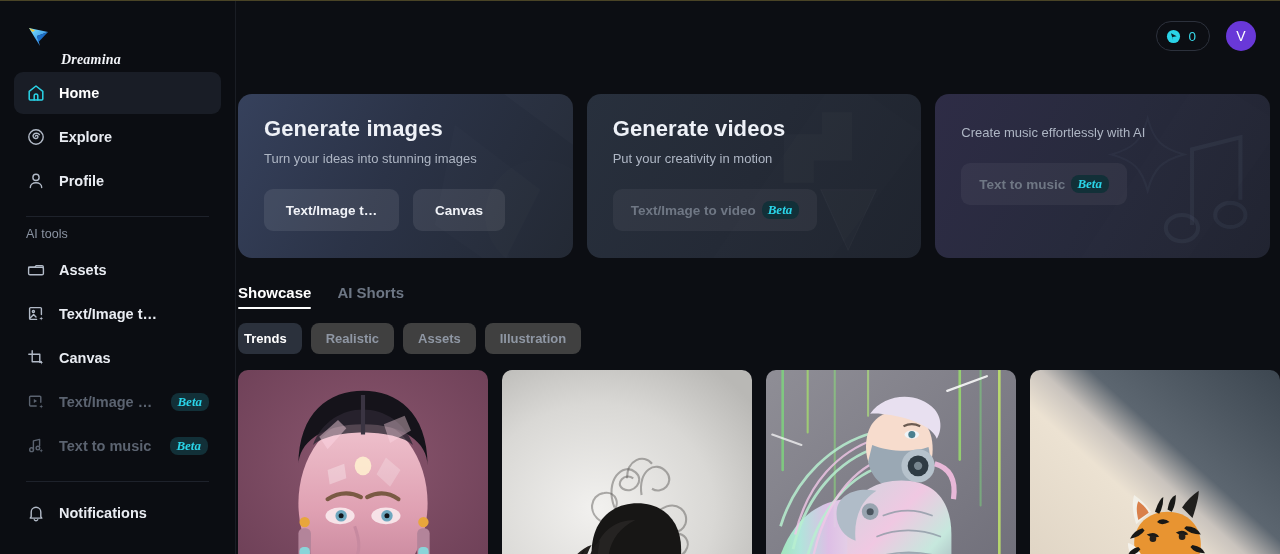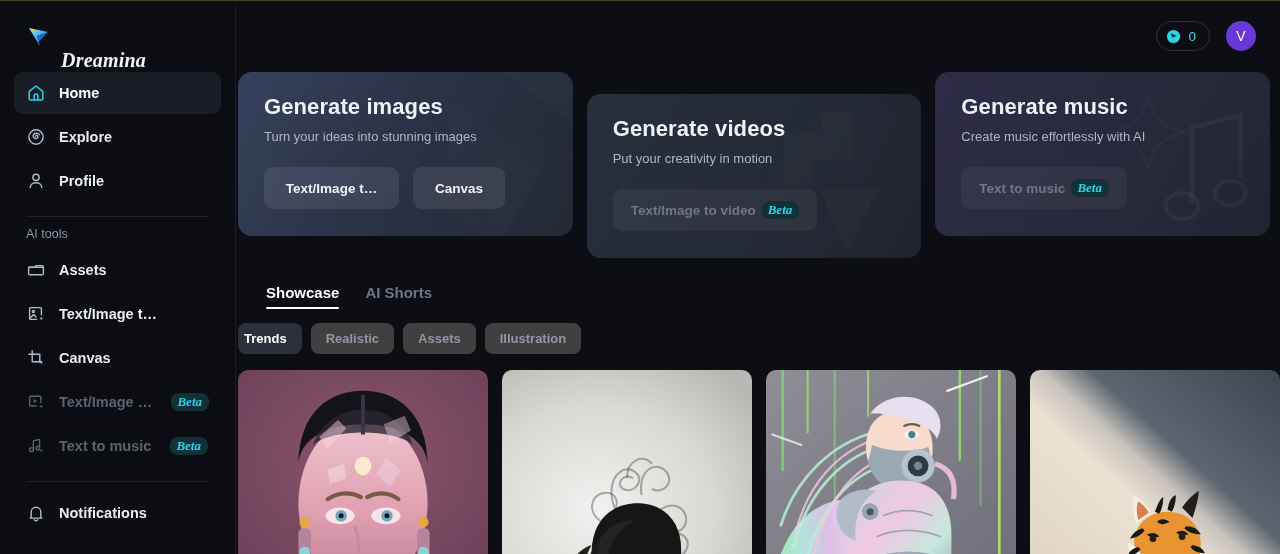--- a/index.html
+++ b/index.html
@@ -25,21 +25,21 @@
     padding: 0 14px;
     position: relative;
   }
   .brand {
     height: 72px; display: flex; align-items: center; gap: 9px;
     padding-left: 12px;
   }
   .brand-mark { width: 26px; height: 26px; flex: 0 0 26px; }
   .brand-name {
     font-family: "Liberation Serif", serif;
-    font-size: 20px; font-weight: bold; font-style: italic;
+    font-size: 14px; font-weight: bold; font-style: italic;
     color: #f2f4f8; letter-spacing: .2px; margin-top: 48px;
   }
 
   .nav-item {
     display: flex; align-items: center; gap: 13px;
     height: 42px; border-radius: 9px; padding: 0 12px;
     margin-bottom: 2px; cursor: pointer;
   }
   .nav-item .ic { width: 20px; height: 20px; flex: 0 0 20px;
     display: flex; align-items: center; justify-content: center; }
@@ -81,21 +81,21 @@
   .credits .gem { width: 15px; height: 15px; flex: 0 0 15px; }
   .credits .cnt { font-size: 13.5px; color: #38d9ea; font-weight: normal; }
   .avatar {
     width: 30px; height: 30px; border-radius: 50%;
     background: #6938d8; color: #fff;
     display: flex; align-items: center; justify-content: center;
     font-size: 14px; font-weight: normal; cursor: pointer;
   }
 
   
-  .heroes { display: flex; gap: 14px; padding: 0 10px 0 2px; }
+  .heroes { display: flex; gap: 14px; padding: 0 10px 0 2px; align-items: flex-end; }
   .hero {
     flex: 1 1 0; height: 164px; border-radius: 14px;
     position: relative; overflow: hidden;
     padding: 22px 26px 0; cursor: pointer;
   }
   .hero-1 { background: linear-gradient(118deg,#36415c 0%,#2b3347 45%,#222833 100%); }
   .hero-2 { background: linear-gradient(118deg,#28303d 0%,#242a36 50%,#1f242e 100%); margin-top: 22px; }
   .hero-3 { background: linear-gradient(118deg,#2e2c46 0%,#272a3c 50%,#212431 100%); }
   .hero .deco { position: absolute; inset: 0; pointer-events: none; opacity: .55; }
   .hero h2 {
@@ -117,21 +117,21 @@
   }
   .hero-btn.ghost { color: #6f7784; background: rgba(255,255,255,.05); }
   .hero-btn.wide { max-width: 210px; padding: 0 18px; }
 
   
   .tabs { display: flex; gap: 26px; padding: 26px 0 0 2px; }
   .tab {
     font-size: 15px; font-weight: bold; color: #6d7684;
     padding-bottom: 8px; cursor: pointer; position: relative;
   }
-  .tab.active { color: #ffffff; margin-left: 28px; }
+  .tab.active { color: #ffffff; }
   .tab.active::after {
     content: ""; position: absolute; left: 0; right: 0; bottom: 0;
     height: 2.5px; background: #ffffff; border-radius: 2px;
   }
 
   .chips { display: flex; gap: 9px; padding: 14px 0 0 2px; }
   .chip {
     height: 31px; border-radius: 8px; padding: 0 15px;
     display: flex; align-items: center;
     font-size: 13px; font-weight: bold; color: #8f97a4;
@@ -330,21 +330,20 @@
     </div>
 
     <div class="hero hero-3">
       <svg class="deco" viewBox="0 0 332 164" preserveAspectRatio="none">
         <path d="M140 170 L265 -20 L345 30 L225 200 Z" fill="#ffffff" opacity=".02"></path>
         <path d="M255 130 V55 l48-12 v62" fill="none" stroke="#9fb6d8" stroke-opacity=".12" stroke-width="4"></path>
         <ellipse cx="245" cy="133" rx="16" ry="13" fill="none" stroke="#9fb6d8" stroke-opacity=".12" stroke-width="4"></ellipse>
         <ellipse cx="293" cy="120" rx="15" ry="12" fill="none" stroke="#9fb6d8" stroke-opacity=".12" stroke-width="4"></ellipse>
         <path d="M175 60 c22 6 30 14 36 36 6-22 14-30 36-36 -22-6-30-14-36-36 -6 22-14 30-36 36 Z" fill="none" stroke="#9fb6d8" stroke-opacity=".09" stroke-width="2"></path>
       </svg>
-      <h2>Generate music</h2>
       <p>Create music effortlessly with AI</p>
       <div class="hero-btns">
         <div class="hero-btn ghost wide">
           <span>Text to music</span>
           <span class="beta">Beta</span>
         </div>
       </div>
     </div>
   </section>
 

